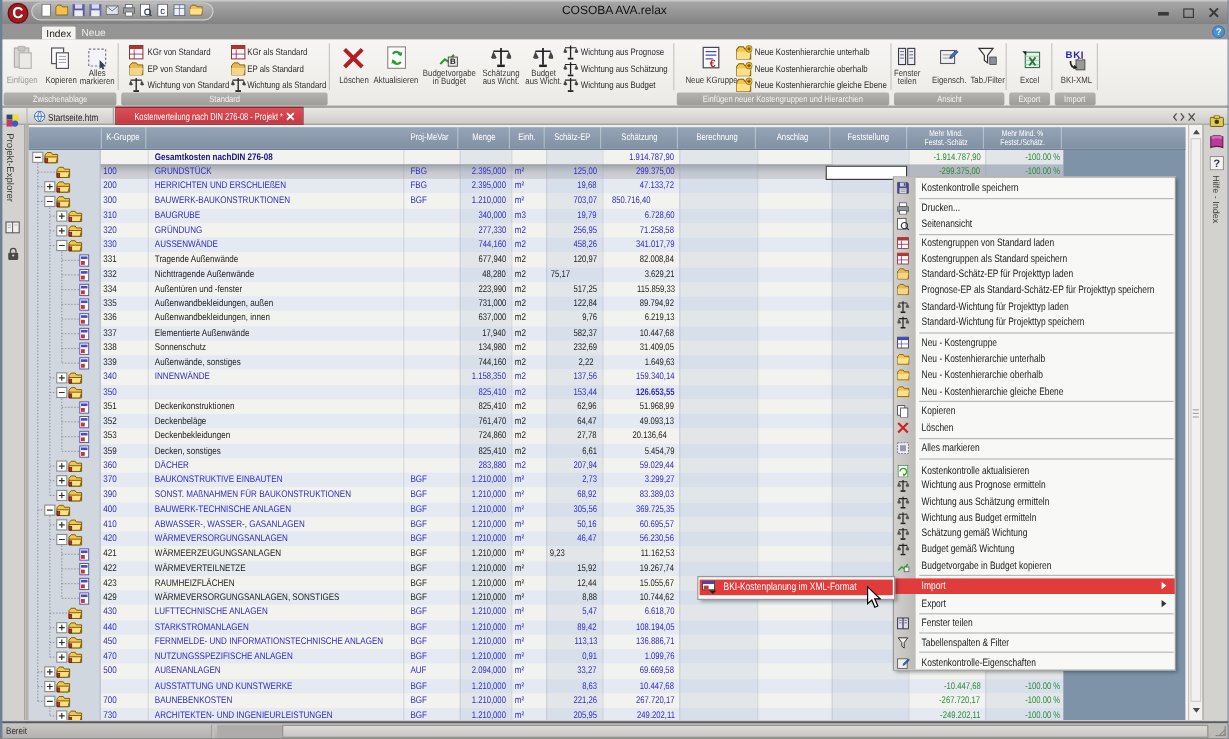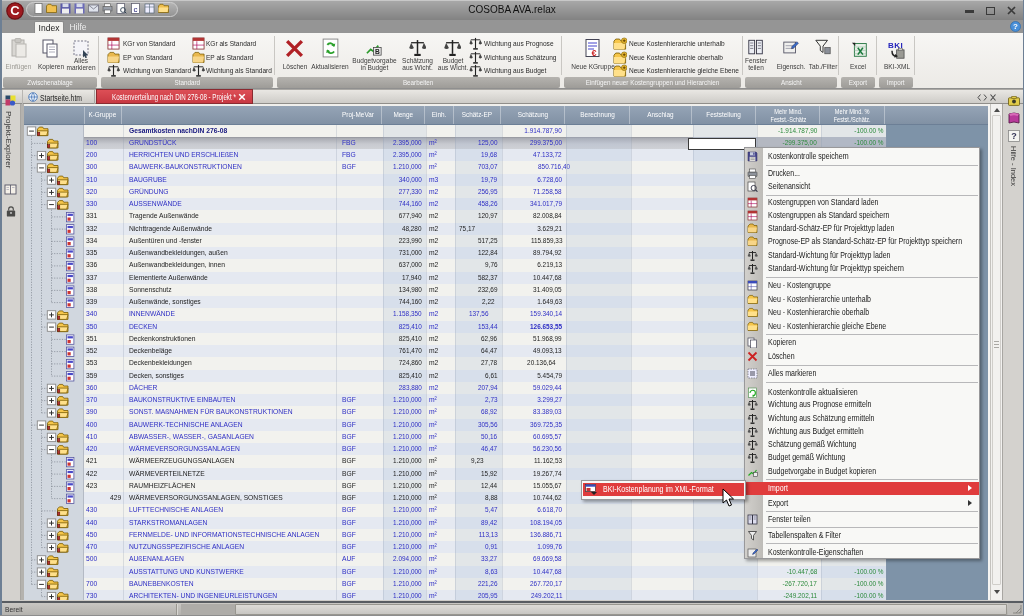--- a/index.html
+++ b/index.html
@@ -63,36 +63,35 @@
       <path d="M0.5,4.5 h10 l-1.2,4.5 h-8.8 z" fill="#ffe08a"></path>
     </svg>
     <div class="abs" style="left:412px;top:4px;width:200px;text-align:center;font-size:10px;color:#111;">COSOBA AVA.relax</div>
     <div class="abs" style="left:965px;top:10px;width:9px;height:2.5px;background:#3a3a3a;"></div>
     <div class="abs" style="left:986px;top:6.5px;width:9px;height:8px;border:1.8px solid #3a3a3a;"></div>
     <svg class="abs" style="left:1007px;top:6px" width="9" height="9" viewBox="0 0 9 9">
       <path d="M1,1 L8,8 M8,1 L1,8" stroke="#3a3a3a" stroke-width="1.7"></path>
     </svg>
     <div class="abs" style="left:0;top:20px;width:1024px;height:13px;background:#959595;"></div>
     <div class="abs" style="left:34px;top:21px;width:30px;height:12px;background:#f4f3f0;border:1px solid #8a8a8a;border-bottom:none;border-radius:2px 2px 0 0;text-align:center;font-size:8.5px;line-height:12px;color:#222;">Index</div>
-    <div class="abs" style="left:64px;top:21px;width:28px;height:12px;text-align:center;font-size:8.5px;line-height:12px;color:#ededed;">Hilfe</div>
+    <div class="abs" style="left:64px;top:21px;width:28px;height:12px;text-align:center;font-size:8.5px;line-height:12px;color:#ededed;">Neue</div>
     <svg class="abs" style="left:1010px;top:21px" width="11" height="11" viewBox="0 0 11 11">
       <circle cx="5.5" cy="5.5" r="5" fill="#4a90d9" stroke="#2a6cb0" stroke-width="0.7"></circle>
       <text x="5.5" y="8.3" font-size="8" font-weight="bold" fill="#fff" text-anchor="middle">?</text>
     </svg>
     <div class="abs" style="left:0;top:33px;width:1024px;height:56px;background:linear-gradient(#f7f6f4,#eceae6);border-bottom:1px solid #8f8f8f;"></div>
     <div class="abs" style="left:98px;top:36px;width:1px;height:39px;background:#c9c7c3;"></div>
     <div class="abs" style="left:274px;top:36px;width:1px;height:39px;background:#c9c7c3;"></div>
     <div class="abs" style="left:561px;top:36px;width:1px;height:39px;background:#c9c7c3;"></div>
     <div class="abs" style="left:742px;top:36px;width:1px;height:39px;background:#c9c7c3;"></div>
     <div class="abs" style="left:838px;top:36px;width:1px;height:39px;background:#c9c7c3;"></div>
     <div class="abs" style="left:876px;top:36px;width:1px;height:39px;background:#c9c7c3;"></div>
     <div class="abs" style="left:914px;top:36px;width:1px;height:39px;background:#c9c7c3;"></div>
     <div class="grplbl" style="left:3px;width:94px;"><i>Zwischenablage</i></div>
     <div class="grplbl" style="left:101px;width:172px;"><i>Standard</i></div>
-    <div class="grplbl" style="left:277px;width:283px;"><i>Bearbeiten</i></div>
     <div class="grplbl" style="left:564px;width:177px;"><i>Einfügen neuer Kostengruppen und Hierarchien</i></div>
     <div class="grplbl" style="left:745px;width:92px;"><i>Ansicht</i></div>
     <div class="grplbl" style="left:841px;width:34px;"><i>Export</i></div>
     <div class="grplbl" style="left:879px;width:34px;"><i>Import</i></div>
     <svg class="abs" style="left:8px;top:38px" width="20" height="20" viewBox="0 0 20 20">
       <rect x="4" y="2" width="12" height="16" fill="#d9d7d3" stroke="#b0aeaa" stroke-width="1"></rect>
       <rect x="7" y="0.5" width="6" height="4" rx="1" fill="#c8c6c2" stroke="#b0aeaa" stroke-width="0.8"></rect>
       <rect x="8" y="6" width="10" height="13" fill="#eceae6" stroke="#b8b6b2" stroke-width="1"></rect>
     </svg>
     <div class="rlbl" style="left:2px;top:62.5px;width:33px;color:#9a9892;">Einfügen</div>
@@ -369,21 +368,21 @@
         <div style="position:absolute;left:797px;width:65px;height:12.25px;background:rgba(170,188,216,0.22);text-align:right;padding-right:3px;color:#2c8a3c;"></div>
       </div>
       <div style="position:absolute;left:0;top:36.7px;width:862px;height:12.25px;line-height:12.25px;">
         <div style="position:absolute;left:59.5px;width:802.5px;height:12.25px;background:#f2f2ee;"></div>
         <div style="position:absolute;left:59.5px;width:39.0px;height:12.25px;padding-left:2px;color:#2d2dc4;"><span class="t">300</span></div>
         <div style="position:absolute;left:98.5px;width:213.5px;height:12.25px;padding-left:6px;color:#2d2dc4;white-space:nowrap;overflow:hidden;"><span class="t">BAUWERK-BAUKONSTRUKTIONEN</span></div>
         <div style="position:absolute;left:312px;width:46.5px;height:12.25px;padding-left:6px;color:#2d2dc4;"><span class="t">BGF</span></div>
         <div style="position:absolute;left:358.5px;width:43.0px;height:12.25px;background:rgba(170,188,216,0.22);text-align:right;padding-right:4px;color:#2d2dc4;"><span class="tn">1.210,000</span></div>
         <div style="position:absolute;left:401.5px;width:29.0px;height:12.25px;padding-left:3px;color:#2d2dc4;"><span class="t">m²</span></div>
         <div style="position:absolute;left:430.5px;width:47.0px;height:12.25px;background:rgba(170,188,216,0.22);text-align:right;padding-right:4px;color:#2d2dc4;"><span class="tn">703,07</span></div>
-        <div style="position:absolute;left:496px;width:64.5px;height:12.25px;text-align:center;padding-right:4px;color:#2d2dc4;"><span class="tn">850.716,40</span></div>
+        <div style="position:absolute;left:458px;width:64.5px;height:12.25px;text-align:right;padding-right:4px;color:#2d2dc4;"><span class="tn">850.716,40</span></div>
         <div style="position:absolute;left:542px;width:64.5px;height:12.25px;background:rgba(170,188,216,0.22);"></div>
         <div style="position:absolute;left:606.5px;width:62.5px;height:12.25px;"></div>
         <div style="position:absolute;left:669px;width:64px;height:12.25px;background:rgba(170,188,216,0.22);"></div>
         <div style="position:absolute;left:733px;width:64px;height:12.25px;text-align:right;padding-right:4px;color:#2c8a3c;"></div>
         <div style="position:absolute;left:797px;width:65px;height:12.25px;background:rgba(170,188,216,0.22);text-align:right;padding-right:3px;color:#2c8a3c;"></div>
       </div>
       <div style="position:absolute;left:0;top:49.0px;width:862px;height:12.25px;line-height:12.25px;">
         <div style="position:absolute;left:59.5px;width:802.5px;height:12.25px;background:#e5e9f1;"></div>
         <div style="position:absolute;left:59.5px;width:39.0px;height:12.25px;padding-left:2px;color:#2d2dc4;"><span class="t">310</span></div>
         <div style="position:absolute;left:98.5px;width:213.5px;height:12.25px;padding-left:6px;color:#2d2dc4;white-space:nowrap;overflow:hidden;"><span class="t">BAUGRUBE</span></div>
@@ -548,32 +547,31 @@
         <div style="position:absolute;left:733px;width:64px;height:12.25px;text-align:right;padding-right:4px;color:#2c8a3c;"></div>
         <div style="position:absolute;left:797px;width:65px;height:12.25px;background:rgba(170,188,216,0.22);text-align:right;padding-right:3px;color:#2c8a3c;"></div>
       </div>
       <div style="position:absolute;left:0;top:183.8px;width:862px;height:12.25px;line-height:12.25px;">
         <div style="position:absolute;left:59.5px;width:802.5px;height:12.25px;background:#f2f2ee;"></div>
         <div style="position:absolute;left:59.5px;width:39.0px;height:12.25px;padding-left:2px;color:#2d2dc4;"><span class="t">340</span></div>
         <div style="position:absolute;left:98.5px;width:213.5px;height:12.25px;padding-left:6px;color:#2d2dc4;white-space:nowrap;overflow:hidden;"><span class="t">INNENWÄNDE</span></div>
         <div style="position:absolute;left:312px;width:46.5px;height:12.25px;padding-left:6px;color:#2d2dc4;"></div>
         <div style="position:absolute;left:358.5px;width:43.0px;height:12.25px;background:rgba(170,188,216,0.22);text-align:right;padding-right:4px;color:#2d2dc4;"><span class="tn">1.158,350</span></div>
         <div style="position:absolute;left:401.5px;width:29.0px;height:12.25px;padding-left:3px;color:#2d2dc4;"><span class="t">m2</span></div>
-        <div style="position:absolute;left:430.5px;width:47.0px;height:12.25px;background:rgba(170,188,216,0.22);text-align:center;padding-right:4px;color:#2d2dc4;"><span class="tn">137,56</span></div>
+        <div style="position:absolute;left:430.5px;width:47.0px;height:12.25px;background:rgba(170,188,216,0.22);text-align:right;padding-right:4px;color:#2d2dc4;"><span class="tn">137,56</span></div>
         <div style="position:absolute;left:477.5px;width:64.5px;height:12.25px;text-align:right;padding-right:4px;color:#2d2dc4;"><span class="tn">159.340,14</span></div>
         <div style="position:absolute;left:542px;width:64.5px;height:12.25px;background:rgba(170,188,216,0.22);"></div>
         <div style="position:absolute;left:606.5px;width:62.5px;height:12.25px;"></div>
         <div style="position:absolute;left:669px;width:64px;height:12.25px;background:rgba(170,188,216,0.22);"></div>
         <div style="position:absolute;left:733px;width:64px;height:12.25px;text-align:right;padding-right:4px;color:#2c8a3c;"></div>
         <div style="position:absolute;left:797px;width:65px;height:12.25px;background:rgba(170,188,216,0.22);text-align:right;padding-right:3px;color:#2c8a3c;"></div>
       </div>
       <div style="position:absolute;left:0;top:196.0px;width:862px;height:12.25px;line-height:12.25px;">
         <div style="position:absolute;left:59.5px;width:802.5px;height:12.25px;background:#e5e9f1;"></div>
         <div style="position:absolute;left:59.5px;width:39.0px;height:12.25px;padding-left:2px;color:#2d2dc4;"><span class="t">350</span></div>
-        <div style="position:absolute;left:98.5px;width:213.5px;height:12.25px;padding-left:6px;color:#2d2dc4;white-space:nowrap;overflow:hidden;"><span class="t">DECKEN</span></div>
         <div style="position:absolute;left:312px;width:46.5px;height:12.25px;padding-left:6px;color:#2d2dc4;"></div>
         <div style="position:absolute;left:358.5px;width:43.0px;height:12.25px;background:rgba(170,188,216,0.22);text-align:right;padding-right:4px;color:#2d2dc4;"><span class="tn">825,410</span></div>
         <div style="position:absolute;left:401.5px;width:29.0px;height:12.25px;padding-left:3px;color:#2d2dc4;"><span class="t">m2</span></div>
         <div style="position:absolute;left:430.5px;width:47.0px;height:12.25px;background:rgba(170,188,216,0.22);text-align:right;padding-right:4px;color:#2d2dc4;"><span class="tn">153,44</span></div>
         <div style="position:absolute;left:477.5px;width:64.5px;height:12.25px;text-align:right;padding-right:4px;color:#2d2dc4;font-weight:bold;"><span class="tn">126.653,55</span></div>
         <div style="position:absolute;left:542px;width:64.5px;height:12.25px;background:rgba(170,188,216,0.22);"></div>
         <div style="position:absolute;left:606.5px;width:62.5px;height:12.25px;"></div>
         <div style="position:absolute;left:669px;width:64px;height:12.25px;background:rgba(170,188,216,0.22);"></div>
         <div style="position:absolute;left:733px;width:64px;height:12.25px;text-align:right;padding-right:4px;color:#2c8a3c;"></div>
         <div style="position:absolute;left:797px;width:65px;height:12.25px;background:rgba(170,188,216,0.22);text-align:right;padding-right:3px;color:#2c8a3c;"></div>
@@ -728,21 +726,21 @@
         <div style="position:absolute;left:733px;width:64px;height:12.25px;text-align:right;padding-right:4px;color:#2c8a3c;"></div>
         <div style="position:absolute;left:797px;width:65px;height:12.25px;background:rgba(170,188,216,0.22);text-align:right;padding-right:3px;color:#2c8a3c;"></div>
       </div>
       <div style="position:absolute;left:0;top:330.8px;width:862px;height:12.25px;line-height:12.25px;">
         <div style="position:absolute;left:59.5px;width:802.5px;height:12.25px;background:#f2f2ee;"></div>
         <div style="position:absolute;left:59.5px;width:39.0px;height:12.25px;padding-left:2px;color:#1c1c1c;"><span class="t">421</span></div>
         <div style="position:absolute;left:98.5px;width:213.5px;height:12.25px;padding-left:6px;color:#1c1c1c;white-space:nowrap;overflow:hidden;"><span class="t">WÄRMEERZEUGUNGSANLAGEN</span></div>
         <div style="position:absolute;left:312px;width:46.5px;height:12.25px;padding-left:6px;color:#1c1c1c;"><span class="t">BGF</span></div>
         <div style="position:absolute;left:358.5px;width:43.0px;height:12.25px;background:rgba(170,188,216,0.22);text-align:right;padding-right:4px;color:#1c1c1c;"><span class="tn">1.210,000</span></div>
         <div style="position:absolute;left:401.5px;width:29.0px;height:12.25px;padding-left:3px;color:#1c1c1c;"><span class="t">m²</span></div>
-        <div style="position:absolute;left:430.5px;width:47.0px;height:12.25px;background:rgba(170,188,216,0.22);text-align:center;padding-right:4px;color:#1c1c1c;"><span class="tn">9,23</span></div>
+        <div style="position:absolute;left:430.5px;width:47.0px;height:12.25px;background:rgba(170,188,216,0.22);text-align:left;padding-right:4px;color:#1c1c1c;"><span class="tn">9,23</span></div>
         <div style="position:absolute;left:477.5px;width:64.5px;height:12.25px;text-align:right;padding-right:4px;color:#1c1c1c;"><span class="tn">11.162,53</span></div>
         <div style="position:absolute;left:542px;width:64.5px;height:12.25px;background:rgba(170,188,216,0.22);"></div>
         <div style="position:absolute;left:606.5px;width:62.5px;height:12.25px;"></div>
         <div style="position:absolute;left:669px;width:64px;height:12.25px;background:rgba(170,188,216,0.22);"></div>
         <div style="position:absolute;left:733px;width:64px;height:12.25px;text-align:right;padding-right:4px;color:#2c8a3c;"></div>
         <div style="position:absolute;left:797px;width:65px;height:12.25px;background:rgba(170,188,216,0.22);text-align:right;padding-right:3px;color:#2c8a3c;"></div>
       </div>
       <div style="position:absolute;left:0;top:343.0px;width:862px;height:12.25px;line-height:12.25px;">
         <div style="position:absolute;left:59.5px;width:802.5px;height:12.25px;background:#e5e9f1;"></div>
         <div style="position:absolute;left:59.5px;width:39.0px;height:12.25px;padding-left:2px;color:#1c1c1c;"><span class="t">422</span></div>
@@ -768,21 +766,21 @@
         <div style="position:absolute;left:430.5px;width:47.0px;height:12.25px;background:rgba(170,188,216,0.22);text-align:right;padding-right:4px;color:#1c1c1c;"><span class="tn">12,44</span></div>
         <div style="position:absolute;left:477.5px;width:64.5px;height:12.25px;text-align:right;padding-right:4px;color:#1c1c1c;"><span class="tn">15.055,67</span></div>
         <div style="position:absolute;left:542px;width:64.5px;height:12.25px;background:rgba(170,188,216,0.22);"></div>
         <div style="position:absolute;left:606.5px;width:62.5px;height:12.25px;"></div>
         <div style="position:absolute;left:669px;width:64px;height:12.25px;background:rgba(170,188,216,0.22);"></div>
         <div style="position:absolute;left:733px;width:64px;height:12.25px;text-align:right;padding-right:4px;color:#2c8a3c;"></div>
         <div style="position:absolute;left:797px;width:65px;height:12.25px;background:rgba(170,188,216,0.22);text-align:right;padding-right:3px;color:#2c8a3c;"></div>
       </div>
       <div style="position:absolute;left:0;top:367.5px;width:862px;height:12.25px;line-height:12.25px;">
         <div style="position:absolute;left:59.5px;width:802.5px;height:12.25px;background:#e5e9f1;"></div>
-        <div style="position:absolute;left:59.5px;width:39.0px;height:12.25px;padding-left:2px;color:#1c1c1c;margin-left:24px;"><span class="t">429</span></div>
+        <div style="position:absolute;left:59.5px;width:39.0px;height:12.25px;padding-left:2px;color:#1c1c1c;"><span class="t">429</span></div>
         <div style="position:absolute;left:98.5px;width:213.5px;height:12.25px;padding-left:6px;color:#1c1c1c;white-space:nowrap;overflow:hidden;"><span class="t">WÄRMEVERSORGUNGSANLAGEN, SONSTIGES</span></div>
         <div style="position:absolute;left:312px;width:46.5px;height:12.25px;padding-left:6px;color:#1c1c1c;"><span class="t">BGF</span></div>
         <div style="position:absolute;left:358.5px;width:43.0px;height:12.25px;background:rgba(170,188,216,0.22);text-align:right;padding-right:4px;color:#1c1c1c;"><span class="tn">1.210,000</span></div>
         <div style="position:absolute;left:401.5px;width:29.0px;height:12.25px;padding-left:3px;color:#1c1c1c;"><span class="t">m²</span></div>
         <div style="position:absolute;left:430.5px;width:47.0px;height:12.25px;background:rgba(170,188,216,0.22);text-align:right;padding-right:4px;color:#1c1c1c;"><span class="tn">8,88</span></div>
         <div style="position:absolute;left:477.5px;width:64.5px;height:12.25px;text-align:right;padding-right:4px;color:#1c1c1c;"><span class="tn">10.744,62</span></div>
         <div style="position:absolute;left:542px;width:64.5px;height:12.25px;background:rgba(170,188,216,0.22);"></div>
         <div style="position:absolute;left:606.5px;width:62.5px;height:12.25px;"></div>
         <div style="position:absolute;left:669px;width:64px;height:12.25px;background:rgba(170,188,216,0.22);"></div>
         <div style="position:absolute;left:733px;width:64px;height:12.25px;text-align:right;padding-right:4px;color:#2c8a3c;"></div>

